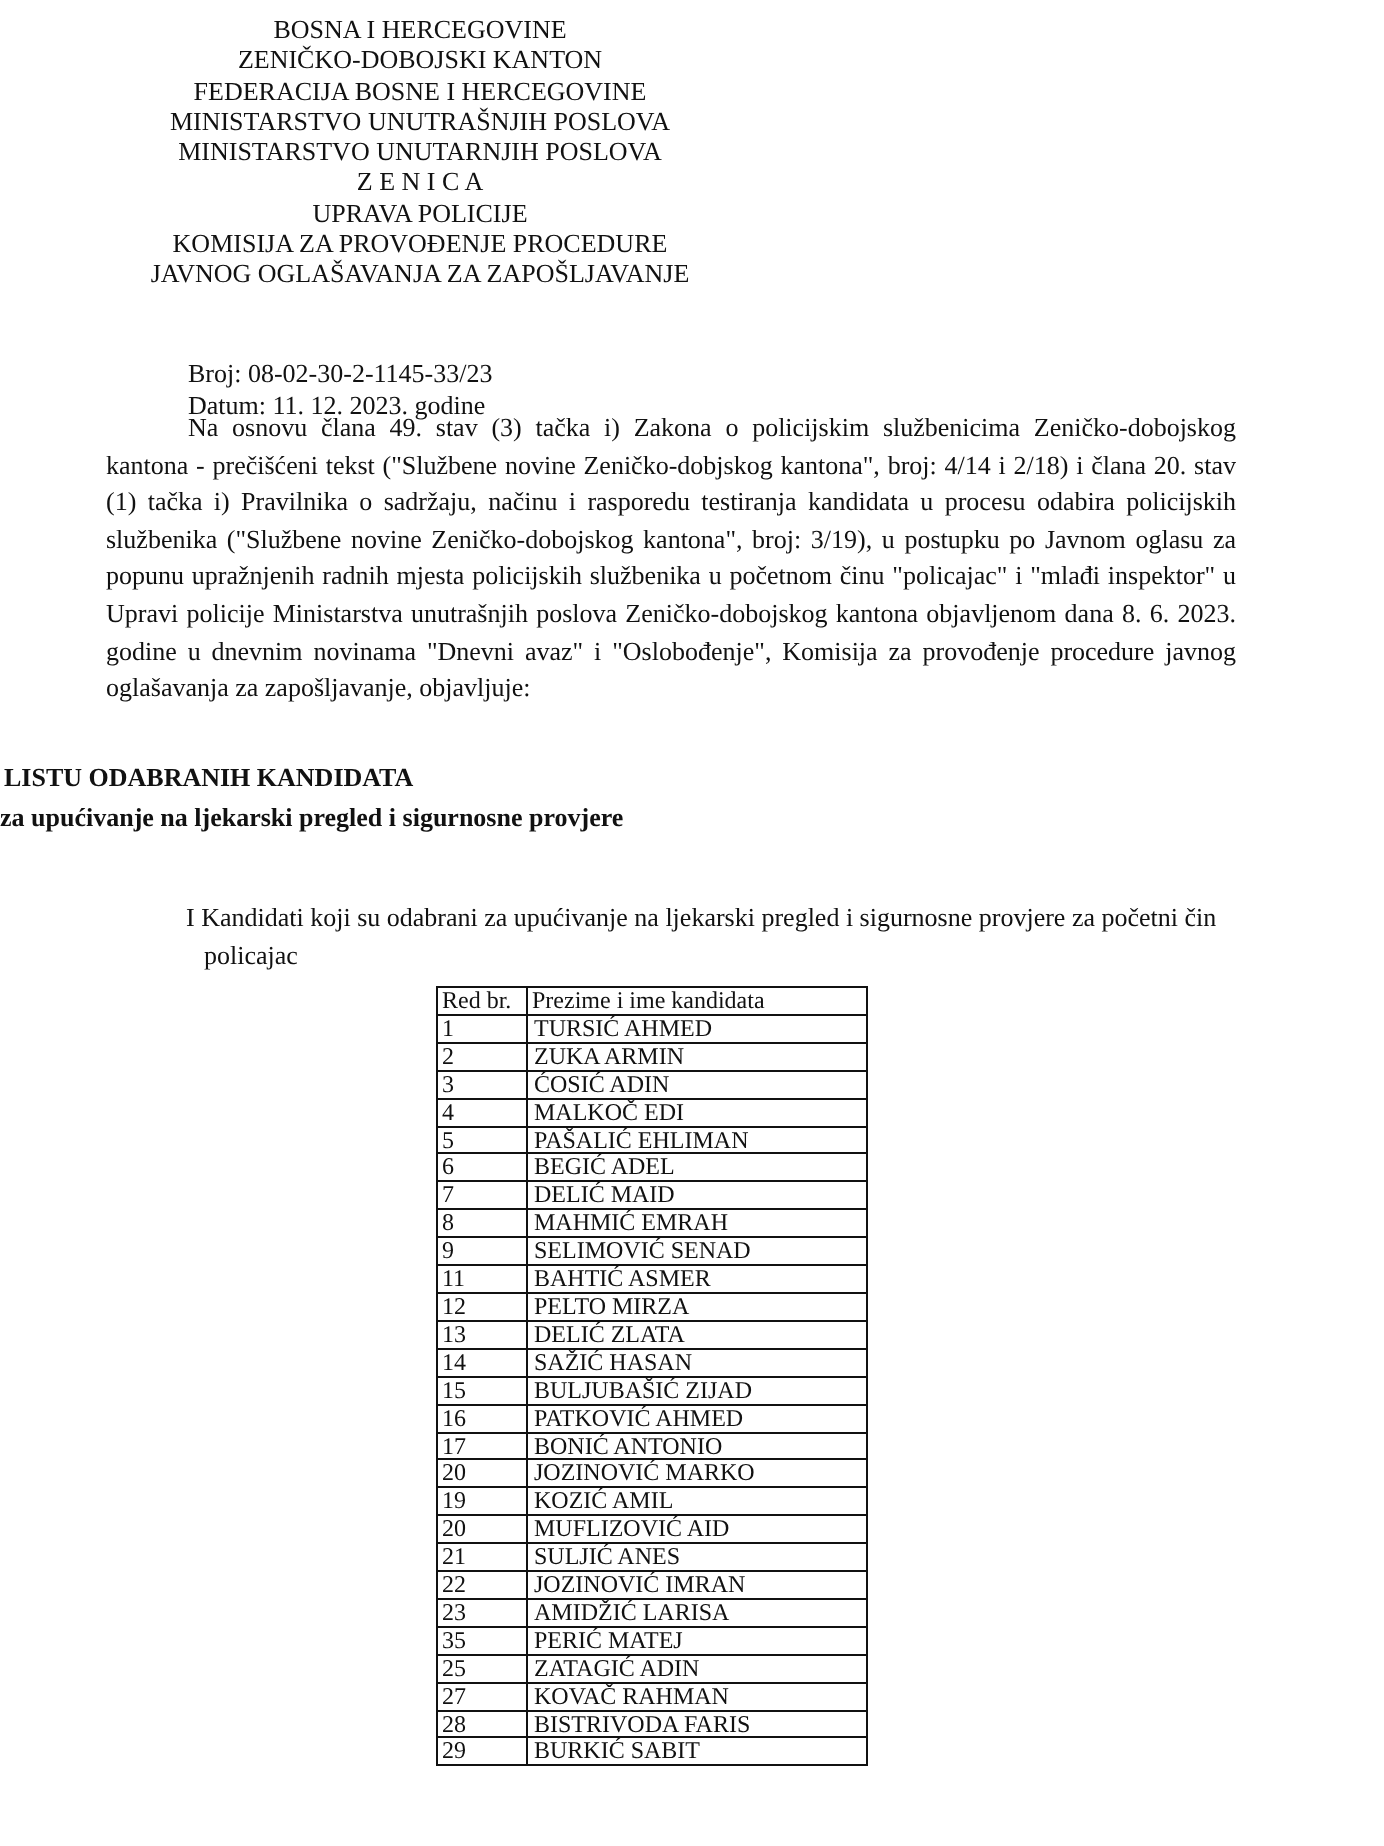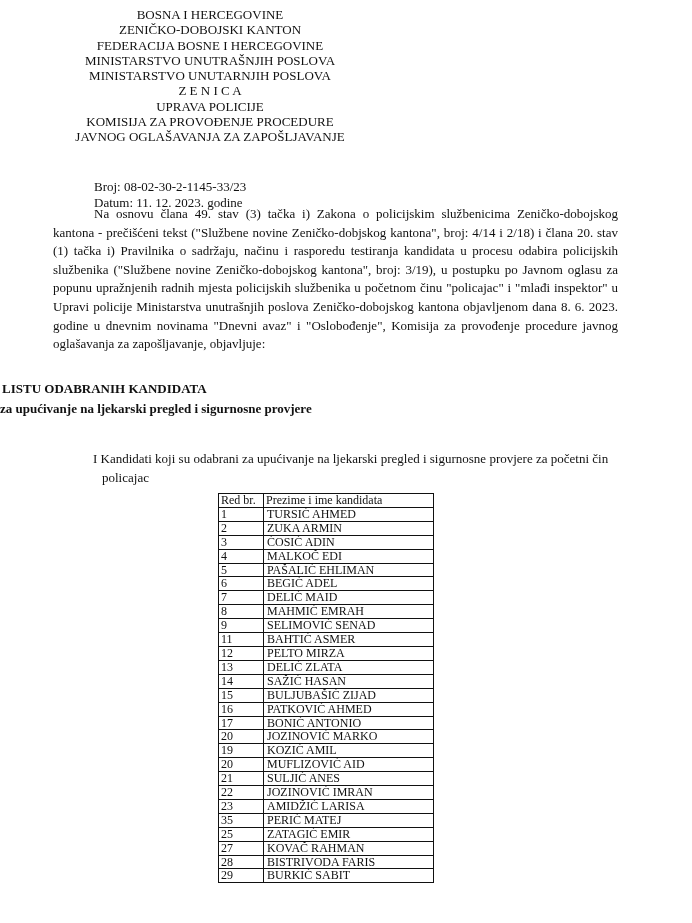--- a/index.html
+++ b/index.html
@@ -222,21 +222,21 @@
       <tr>
         <td class="col-num">23</td>
         <td class="col-name">AMIDŽIĆ LARISA</td>
       </tr>
       <tr>
         <td class="col-num">35</td>
         <td class="col-name">PERIĆ MATEJ</td>
       </tr>
       <tr>
         <td class="col-num">25</td>
-        <td class="col-name">ZATAGIĆ EMIR</td>
+        <td class="col-name">ZATAGIĆ ADIN</td>
       </tr>
       <tr>
         <td class="col-num">27</td>
         <td class="col-name">KOVAČ RAHMAN</td>
       </tr>
       <tr>
         <td class="col-num">28</td>
         <td class="col-name">BISTRIVODA FARIS</td>
       </tr>
       <tr>

